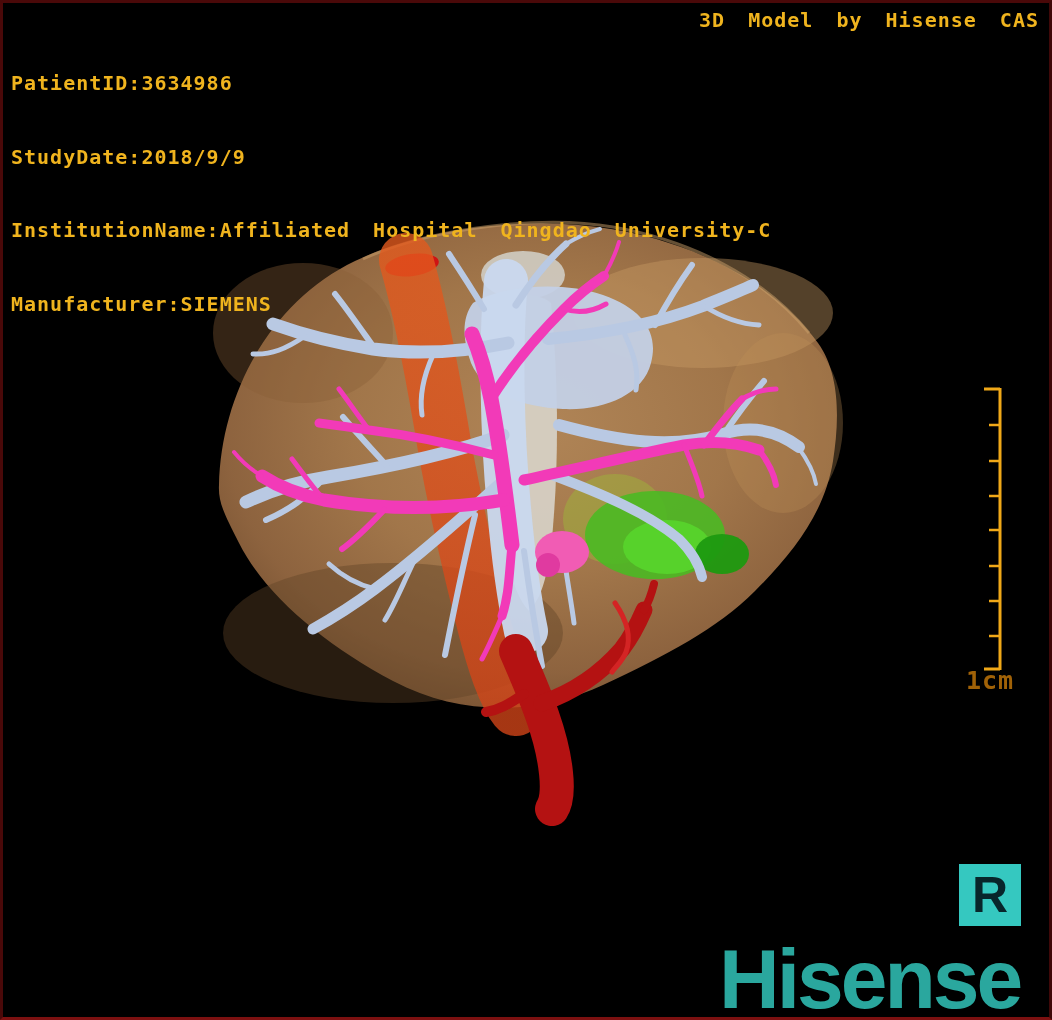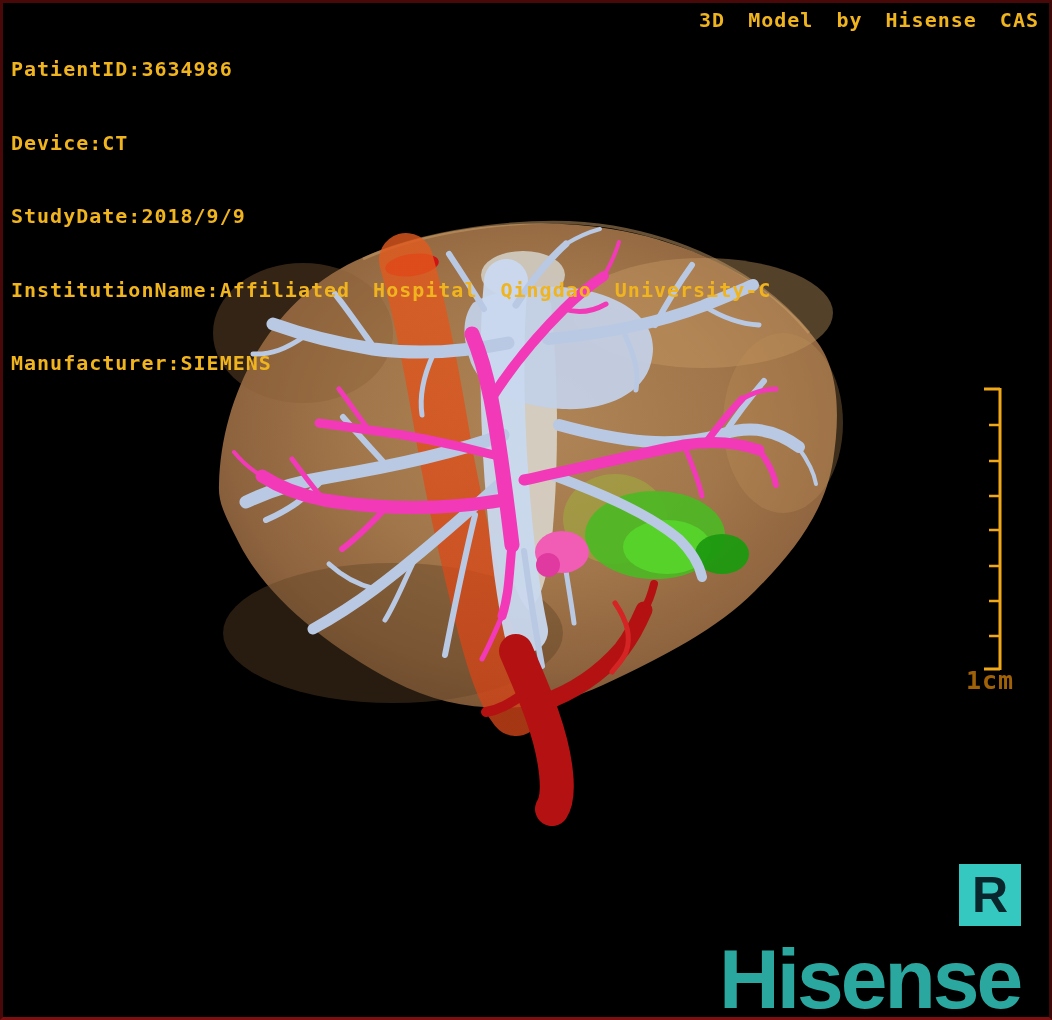--- a/index.html
+++ b/index.html
@@ -8,21 +8,21 @@
     box-sizing:border-box;
     border-top:3px solid #4a0909;border-left:3px solid #4a0909;
     border-right:3px solid #3f0808;border-bottom:3px solid #7c1010;
     font-family:"DejaVu Sans Mono",monospace;
   }
   .annot{
     font-family:"DejaVu Sans Mono",monospace;font-weight:bold;
     color:#f0b41e;font-size:20px;line-height:24.5px;
     letter-spacing:1px;word-spacing:10px;white-space:pre;
   }
-  .patient-info{position:absolute;top:5px;left:8px;}
+  .patient-info{position:absolute;top:19px;left:8px;}
   .watermark{position:absolute;top:5px;right:10px;text-align:right;}
   .liver-volume{position:absolute;bottom:13px;left:8px;color:#dcb168;}
   .scale-label{position:absolute;left:963px;top:666px;color:#a16207;font-size:25px;letter-spacing:1px;}
   .orientation-marker{
     position:absolute;left:956px;top:861px;width:62px;height:62px;
     background:#35c8c0;color:#08262b;display:flex;align-items:center;justify-content:center;
     font-family:"Liberation Sans",sans-serif;font-weight:600;font-size:50px;
   }
   .brand{
     position:absolute;left:716px;top:934px;
@@ -160,21 +160,20 @@
         <path stroke-width="2.5" d="M 997,527 H 986"></path>
         <path stroke-width="2.5" d="M 997,563 H 986"></path>
         <path stroke-width="2.5" d="M 997,598 H 986"></path>
         <path stroke-width="2.5" d="M 997,633 H 986"></path>
       </g>
     </svg>
   </div>
 
   <div class="patient-info annot">
     <div>PatientID:3634986</div>
-    <div>Device:CT</div>
     <div>StudyDate:2018/9/9</div>
     <div>InstitutionName:Affiliated Hospital Qingdao University-C</div>
     <div>Manufacturer:SIEMENS</div>
   </div>
 
   <div class="watermark annot">3D Model by Hisense CAS</div>
 
   <div class="scale-label annot">1cm</div>
 
   <div class="orientation-marker">R</div>

